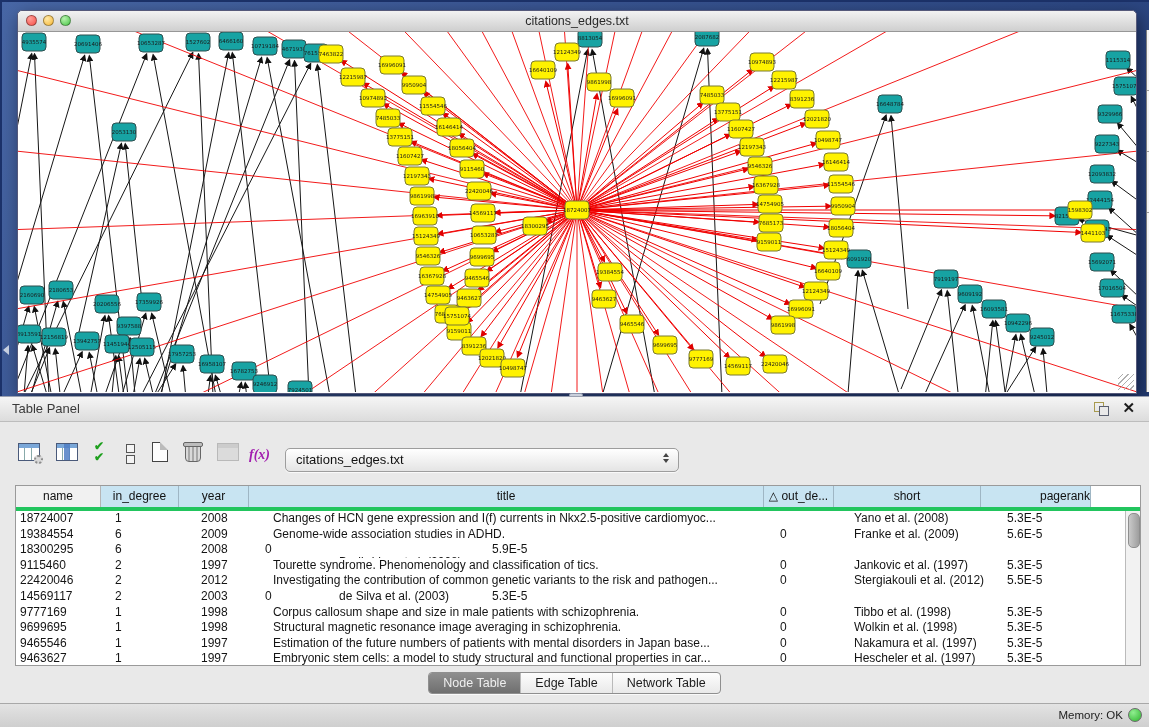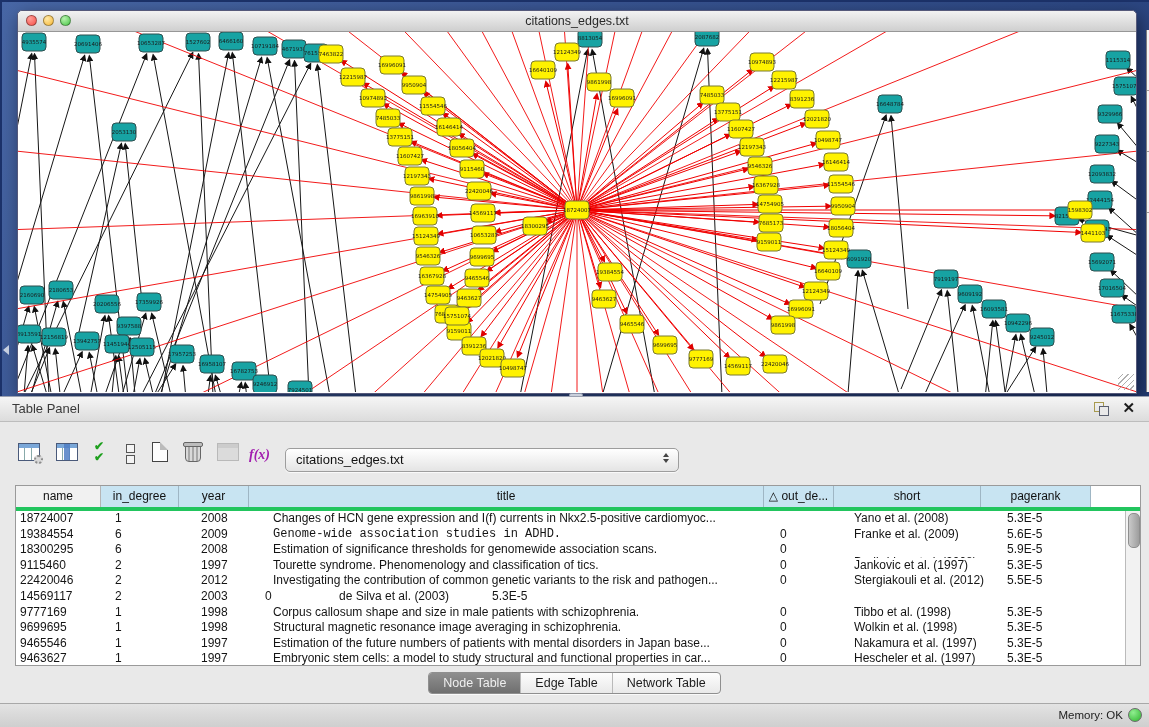--- a/index.html
+++ b/index.html
@@ -603,47 +603,46 @@
     </div>
 
     <div class="dtable">
       <div class="thead" id="thead">
           <div class="th first" style="width: 85px;">name</div>
           <div class="th" style="width: 78px;">in_degree</div>
           <div class="th" style="width: 70px;">year</div>
           <div class="th" style="width: 515px;">title</div>
           <div class="th" style="width: 70px;">△ out_de...</div>
           <div class="th" style="width: 147px;">short</div>
-          <div class="th" style="width: 110px;">pagerank</div>
+          <div class="th" style="width: 110px; text-align: right;">pagerank</div>
           <div class="th fill"></div>
         </div>
       <div class="tbody" id="tbody">
         <div class="trow">
             <div class="td" style="width: 85px; padding-left: 4px;">18724007</div>
             <div class="td" style="width: 86px; padding-left: 14px;">1</div>
             <div class="td" style="width: 70px; padding-left: 14px;">2008</div>
             <div class="td" style="width: 515px; padding-left: 16px;">Changes of HCN gene expression and I(f) currents in Nkx2.5-positive cardiomyoc...</div>
             <div class="td" style="width: 70px; padding-left: 8px; margin-top: 41px;">49</div>
             <div class="td" style="width: 147px; padding-left: 12px;">Yano et al. (2008)</div>
             <div class="td" style="width: 110px; padding-left: 18px;">5.3E-5</div>
           </div>
           <div class="trow">
             <div class="td" style="width: 85px; padding-left: 4px;">19384554</div>
             <div class="td" style="width: 86px; padding-left: 14px;">6</div>
             <div class="td" style="width: 70px; padding-left: 14px;">2009</div>
-            <div class="td" style="width: 515px; padding-left: 16px; font-family: Liberation Mono, monospace;">Genome-wide association studies in ADHD.</div>
+            <div class="td" style="width: 515px; padding-left: 16px;">Genome-wide association studies in ADHD.</div>
             <div class="td" style="width: 70px; padding-left: 8px;">0</div>
             <div class="td" style="width: 147px; padding-left: 12px;">Franke et al. (2009)</div>
             <div class="td" style="width: 110px; padding-left: 18px;">5.6E-5</div>
           </div>
           <div class="trow">
             <div class="td" style="width: 85px; padding-left: 4px;">18300295</div>
             <div class="td" style="width: 86px; padding-left: 14px;">6</div>
             <div class="td" style="width: 70px; padding-left: 14px;">2008</div>
-            <div class="td" style="width: 515px; padding-left: 16px;">Estimation of significance thresholds for genomewide association scans.</div>
             <div class="td" style="width: 70px; padding-left: 8px;">0</div>
             <div class="td" style="width: 147px; padding-left: 12px; margin-top: 13px;">Dudbridge et al. (2008)</div>
             <div class="td" style="width: 110px; padding-left: 18px;">5.9E-5</div>
           </div>
           <div class="trow">
             <div class="td" style="width: 85px; padding-left: 4px;">9115460</div>
             <div class="td" style="width: 86px; padding-left: 14px;">2</div>
             <div class="td" style="width: 70px; padding-left: 14px;">1997</div>
             <div class="td" style="width: 515px; padding-left: 16px;">Tourette syndrome. Phenomenology and classification of tics.</div>
             <div class="td" style="width: 70px; padding-left: 8px;">0</div>

